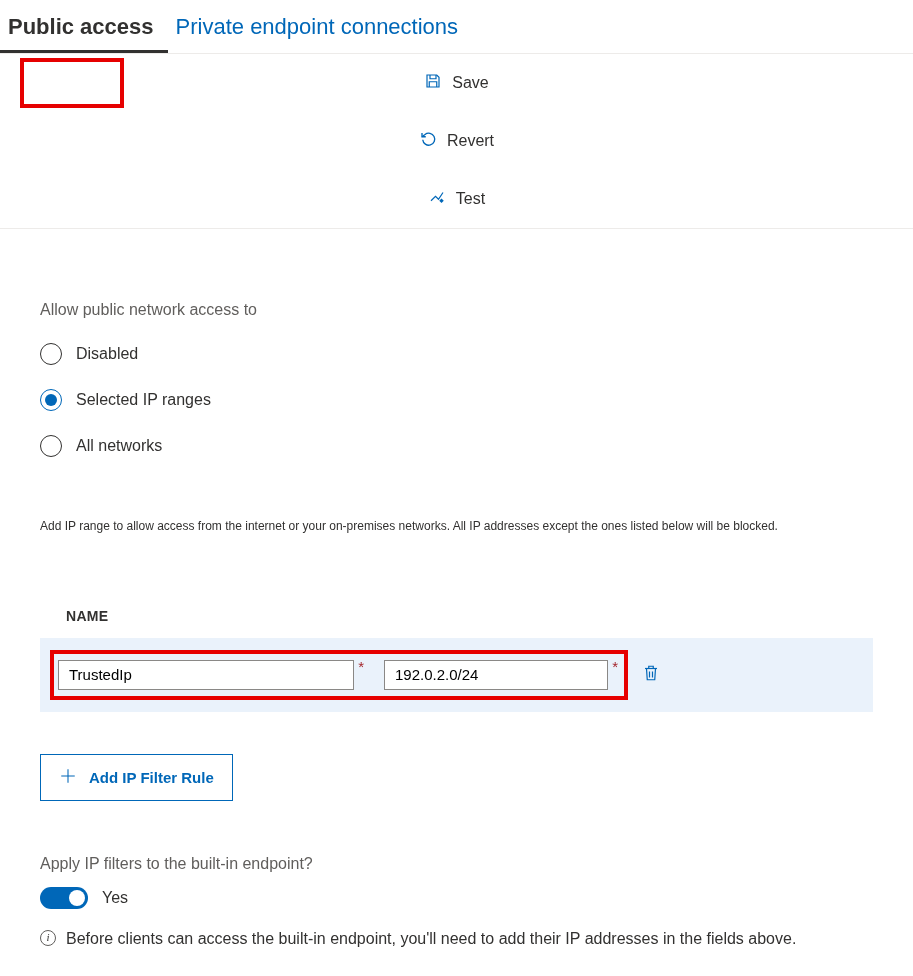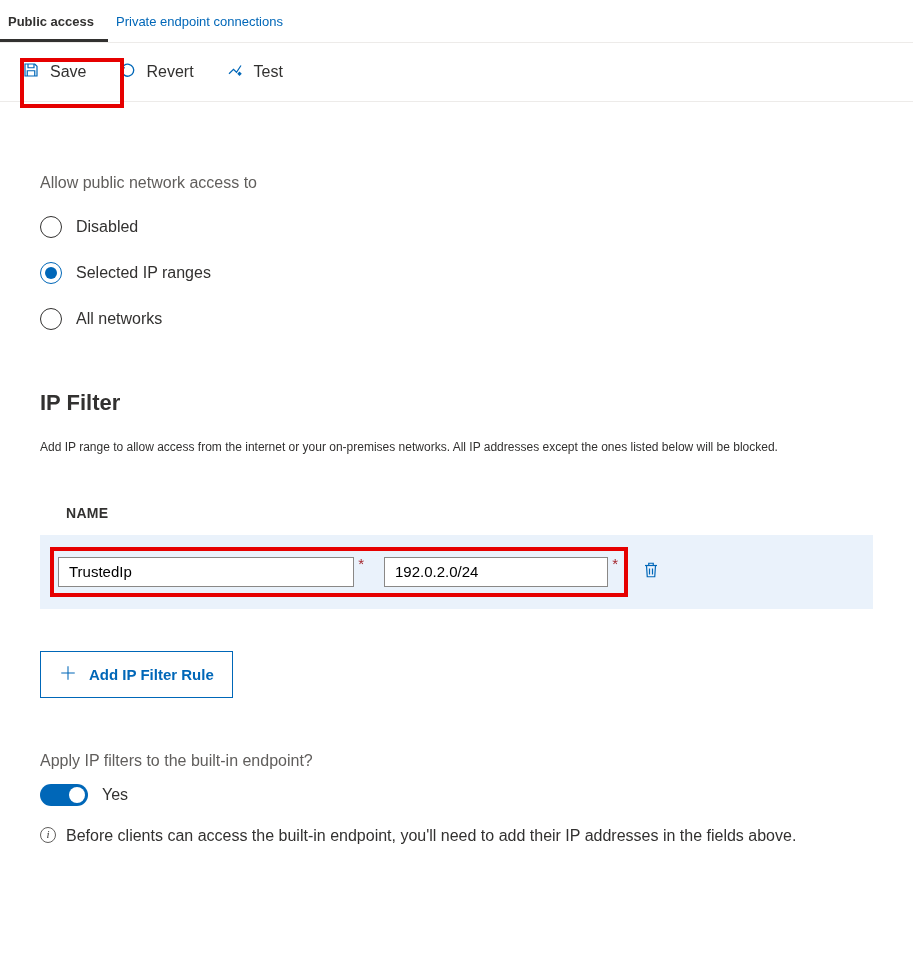--- a/index.html
+++ b/index.html
@@ -10,37 +10,38 @@
     background: #ffffff;
     width: 913px;
   }
   .tabs {
     display: flex;
     border-bottom: 1px solid #edebe9;
     padding: 0 0;
   }
   .tab {
     padding: 14px 16px 10px 8px;
-    font-size: 13px;
+    font-size: 22px;
     cursor: pointer;
     color: #0067b8;
   }
   .tab.active {
     color: #323130;
     font-weight: 600;
     border-bottom: 3px solid #323130;
     padding-left: 8px;
     padding-right: 14px;
   }
   .toolbar {
     display: flex;
     align-items: center;
     padding: 10px 8px;
     border-bottom: 1px solid #edebe9;
-    gap: 4px;
+    gap: 20px;
+    flex-direction: column;
   }
   .toolbar-btn {
     display: inline-flex;
     align-items: center;
     gap: 10px;
     padding: 8px 14px;
     font-size: 16px;
     color: #323130;
     cursor: pointer;
     background: none;
@@ -92,21 +93,21 @@
     max-width: 840px;
   }
   .table-head {
     display:flex;
     padding: 0 0 14px 26px;
     font-size:14px;
     font-weight:600;
     letter-spacing:0.3px;
     color:#323130;
   }
-  .col-name { width: 330px; }
+  .col-name { width: 330px; margin-top: 24px; }
   .col-range { width: 260px; }
   .row-wrap {
     background:#eaf2fb;
     padding: 12px 10px;
     display:flex;
     align-items:center;
     margin-bottom: 42px;
   }
   .field-wrap { position:relative; margin-right: 30px; }
   .req {
@@ -255,21 +256,20 @@
       <div class="radio-row">
         <div class="radio checked"></div>
         <div class="radio-label">Selected IP ranges</div>
       </div>
       <div class="radio-row">
         <div class="radio"></div>
         <div class="radio-label">All networks</div>
       </div>
     </div>
 
-    <div class="h2">IP Filter</div>
     <div class="desc">Add IP range to allow access from the internet or your on-premises networks. All IP addresses except the ones listed below will be blocked.</div>
 
     <div class="table-head">
       <div class="col-name">NAME</div>
     </div>
 
     <div class="row-wrap">
       <div class="red-fields">
         <div class="field-wrap">
           <input class="text name-input" value="TrustedIp" style="">

